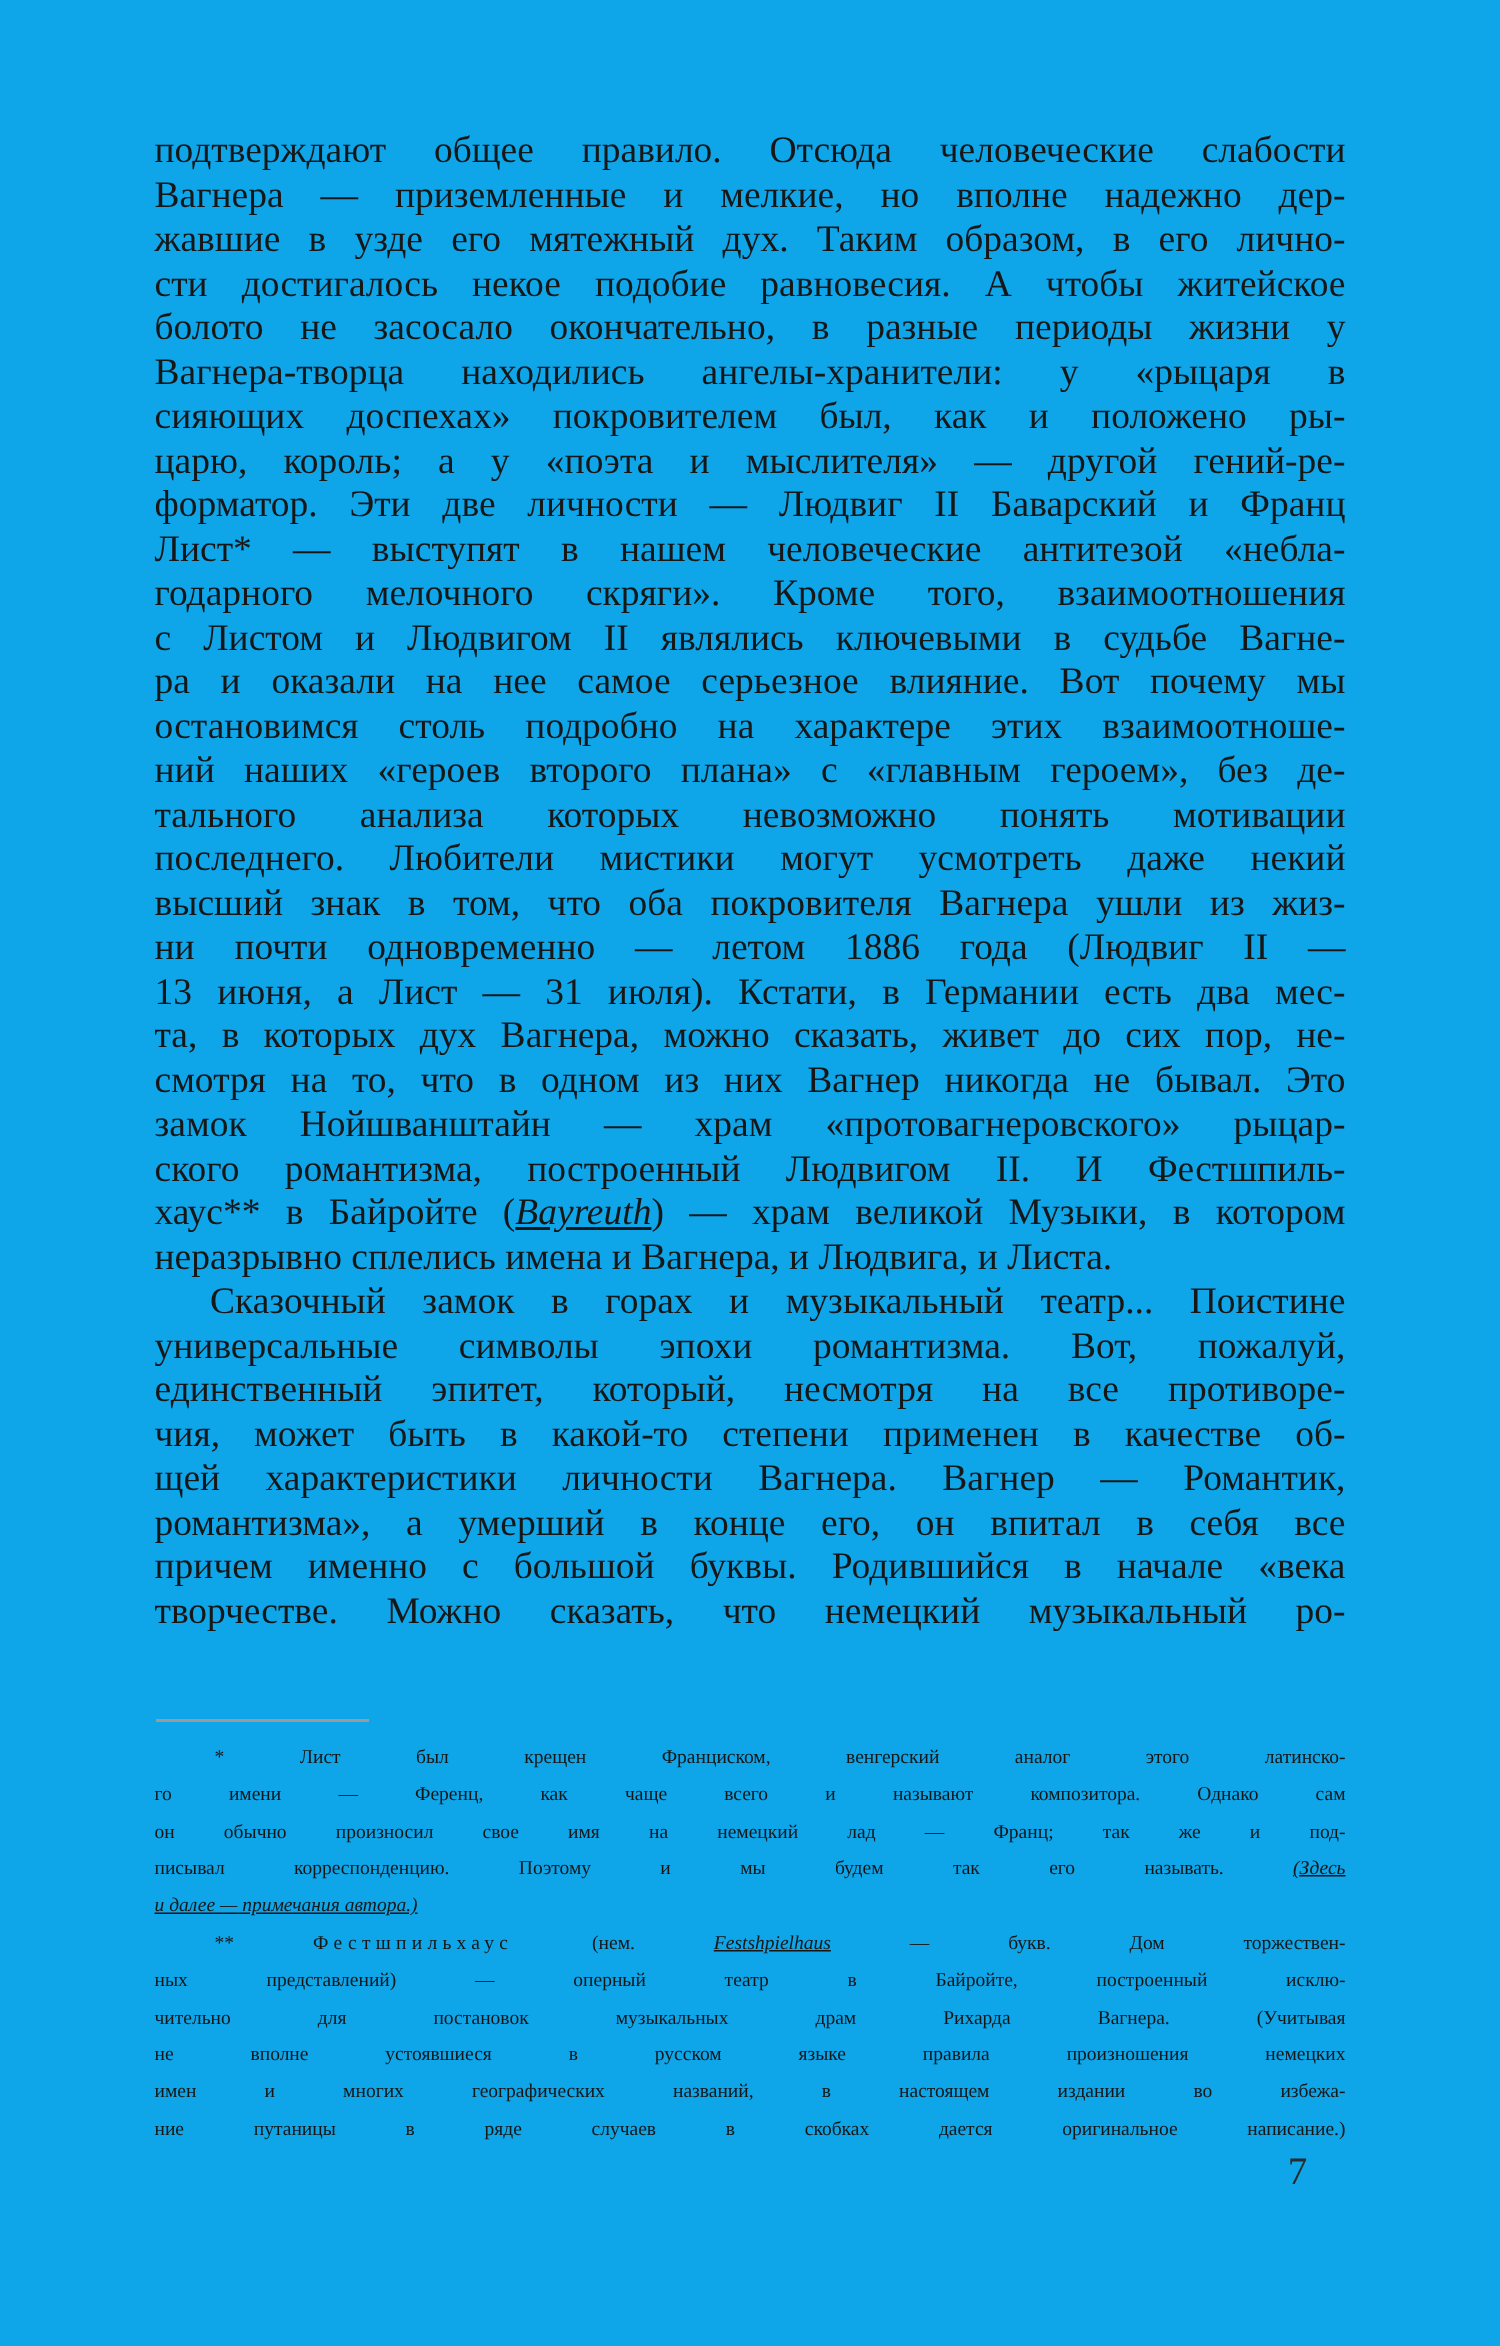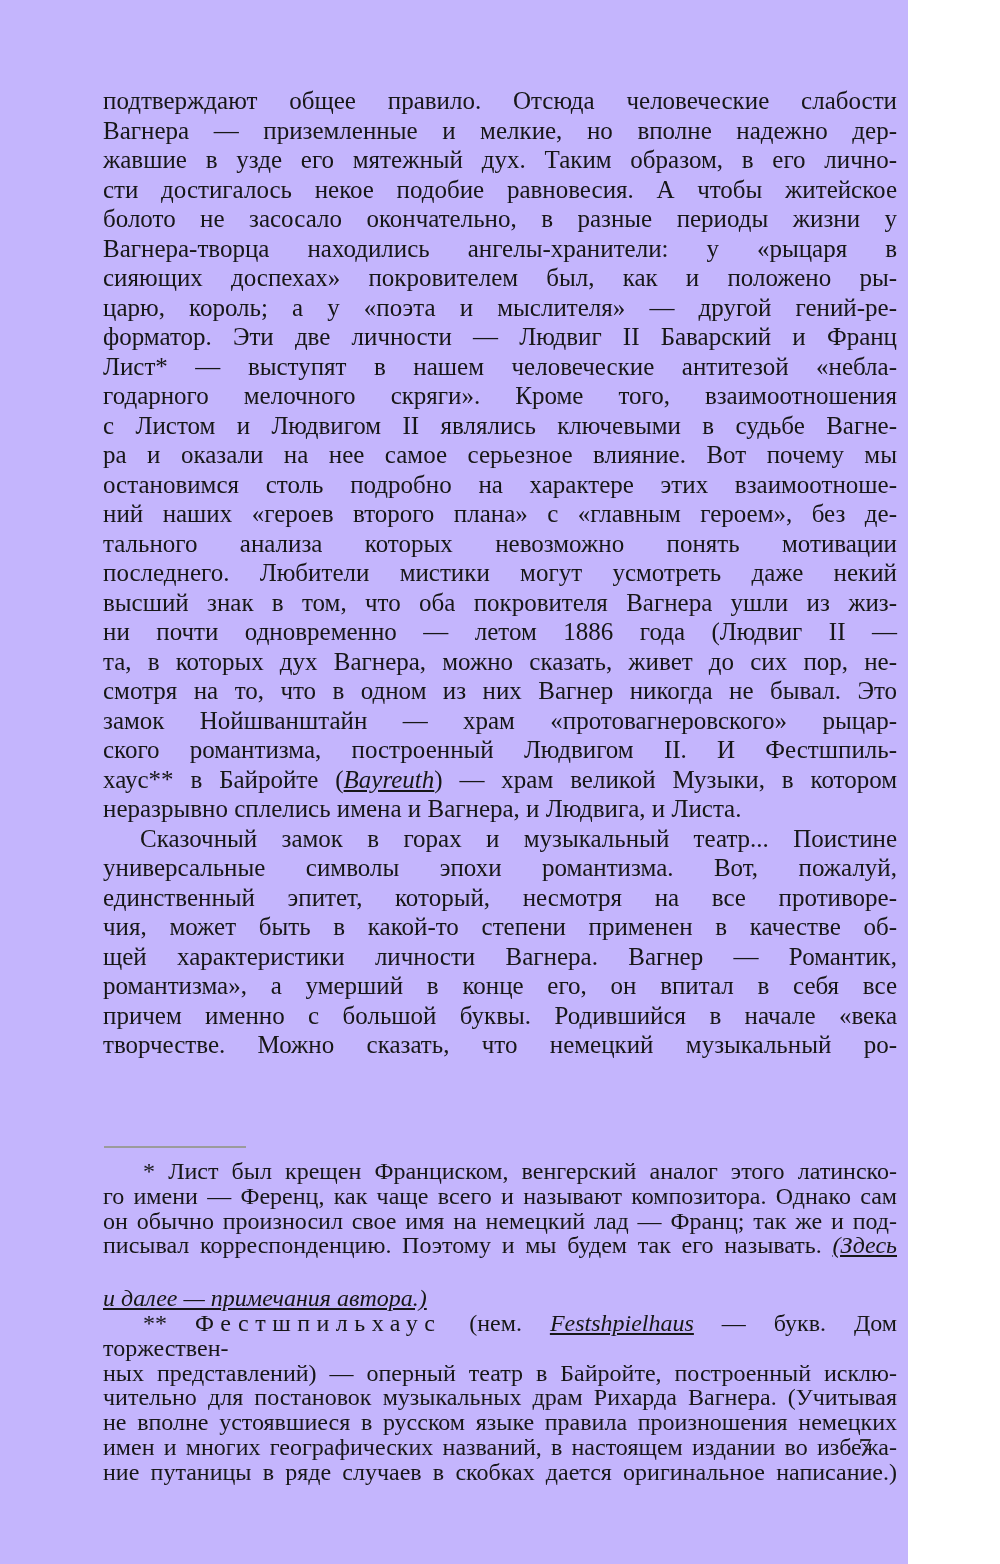--- a/index.html
+++ b/index.html
@@ -1,20 +1,20 @@
 <!DOCTYPE html>
 <html><head>
 <meta charset="utf-8">
 <style>
   html, body { margin: 0; padding: 0; background: #ffffff; }
   .page {
     position: relative;
-    width: 908px;
+    width: 1000px;
     height: 1564px;
-    background: #c4b5fd;
+    background: #0ea5e9;
     font-family: "Liberation Serif", serif;
     color: #171717;
     overflow: hidden;
   }
   .body-text {
     position: absolute;
     left: 103px;
     top: 86px;
     width: 794px;
   }
@@ -34,27 +34,27 @@
     height: 0;
     border-top: 2px solid #9b9b9b;
   }
   .footnotes {
     position: absolute;
     left: 103px;
     top: 1159px;
     width: 794px;
   }
   .fline {
-    font-size: 24px;
+    font-size: 13px;
     line-height: 24.8px;
     text-align: justify;
     text-align-last: justify;
   }
   .fline.indent { text-indent: 40px; }
-  .fline.flush { text-align: center; text-align-last: left; margin-top: 28px; }
+  .fline.flush { text-align: center; text-align-last: left; }
   .it { font-style: italic; text-decoration: underline; }
   .sp { letter-spacing: 0.27em; }
   .page-number {
     position: absolute;
     left: 830px;
     top: 1433px;
     width: 70px;
     text-align: center;
     font-size: 26px;
     color: #2a2a2a;
@@ -77,20 +77,21 @@
       <div class="bline"><span>Лист* — выступят в нашем человеческие антитезой «небла-</span></div>
       <div class="bline"><span>годарного мелочного скряги». Кроме того, взаимоотношения</span></div>
       <div class="bline"><span>с Листом и Людвигом II являлись ключевыми в судьбе Вагне-</span></div>
       <div class="bline"><span>ра и оказали на нее самое серьезное влияние. Вот почему мы</span></div>
       <div class="bline"><span>остановимся столь подробно на характере этих взаимоотноше-</span></div>
       <div class="bline"><span>ний наших «героев второго плана» с «главным героем», без де-</span></div>
       <div class="bline"><span>тального анализа которых невозможно понять мотивации</span></div>
       <div class="bline"><span>последнего. Любители мистики могут усмотреть даже некий</span></div>
       <div class="bline"><span>высший знак в том, что оба покровителя Вагнера ушли из жиз-</span></div>
       <div class="bline"><span>ни почти одновременно — летом 1886 года (Людвиг II —</span></div>
+      <div class="bline"><span>13 июня, а Лист — 31 июля). Кстати, в Германии есть два мес-</span></div>
       <div class="bline"><span>та, в которых дух Вагнера, можно сказать, живет до сих пор, не-</span></div>
       <div class="bline"><span>смотря на то, что в одном из них Вагнер никогда не бывал. Это</span></div>
       <div class="bline"><span>замок Нойшванштайн — храм «протовагнеровского» рыцар-</span></div>
       <div class="bline"><span>ского романтизма, построенный Людвигом II. И Фестшпиль-</span></div>
       <div class="bline"><span>хаус** в Байройте (</span><span class="it">Bayreuth</span><span>) — храм великой Музыки, в котором</span></div>
       <div class="bline flush"><span>неразрывно сплелись имена и Вагнера, и Людвига, и Листа.</span></div>
       <div class="bline indent"><span>Сказочный замок в горах и музыкальный театр... Поистине</span></div>
       <div class="bline"><span>универсальные символы эпохи романтизма. Вот, пожалуй,</span></div>
       <div class="bline"><span>единственный эпитет, который, несмотря на все противоре-</span></div>
       <div class="bline"><span>чия, может быть в какой-то степени применен в качестве об-</span></div>

